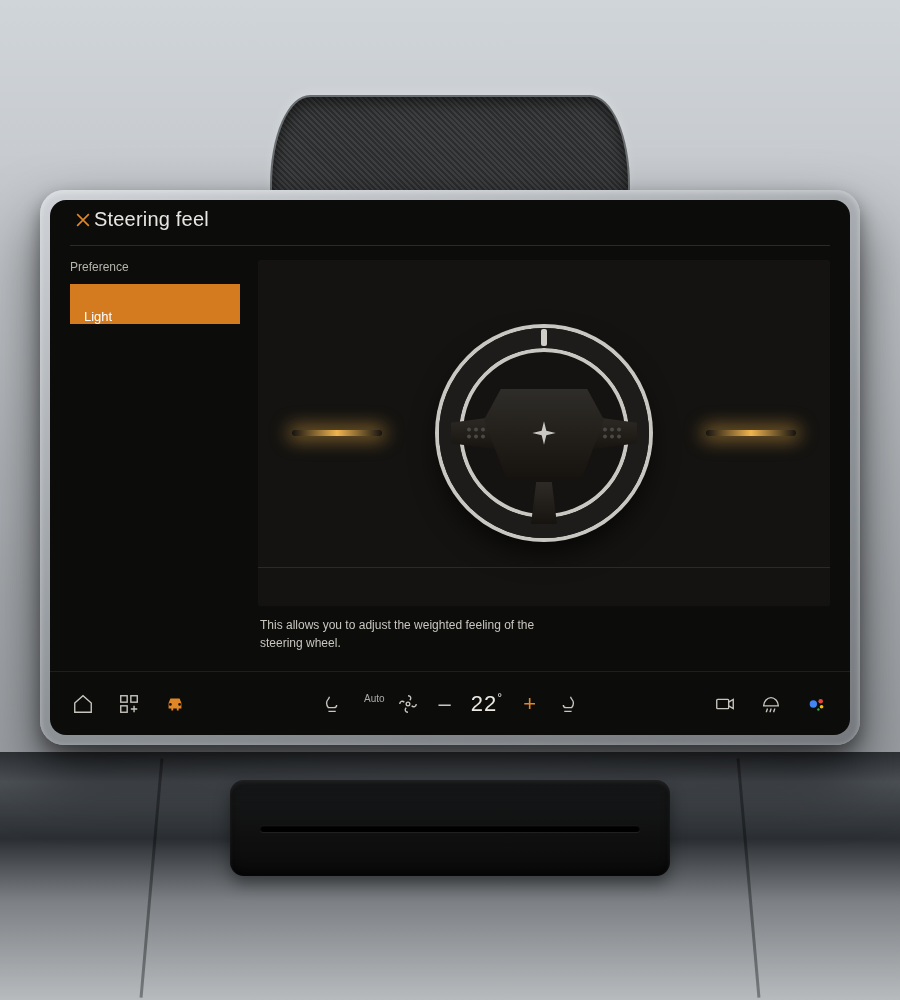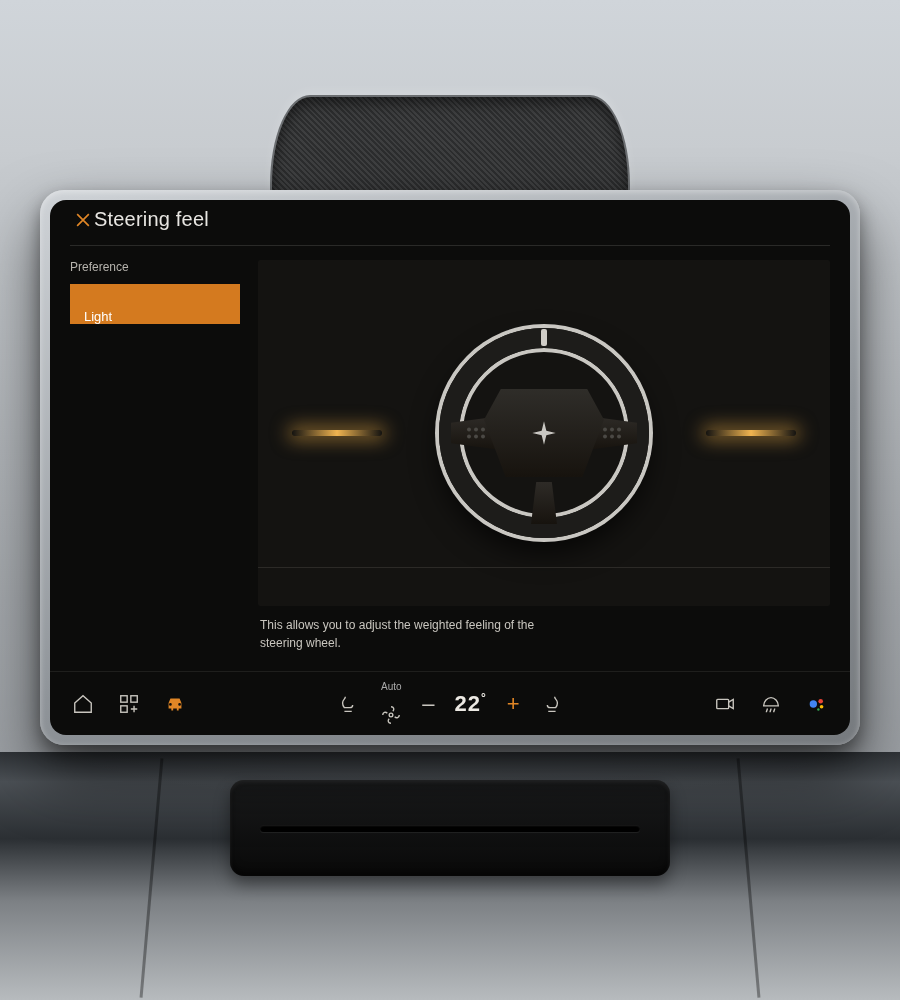--- a/index.html
+++ b/index.html
@@ -156,23 +156,23 @@
     position:absolute; left:0; right:0; bottom:0;
     height:64px;
     display:flex; align-items:center; justify-content:space-between;
     padding: 0 22px;
     border-top:1px solid #1f1f1d;
   }
   .dock-left, .dock-center, .dock-right { display:flex; align-items:center; gap:24px; }
   .dock-center { gap:20px; }
   .ico { width:22px; height:22px; display:flex; align-items:center; justify-content:center; color:#c9c6bf; cursor:pointer;}
   .ico.accent { color:#e08626; }
-  .fan-stack { display:flex; flex-direction:column; align-items:center; gap:12px;}
+  .fan-stack { display:flex; flex-direction:row; gap:12px;}
   .fan-auto { font-size:10px; color:#aaa; font-weight:300;}
-  .temp { font-size:22px; color:#ece9e3; font-weight:700; letter-spacing:1px;text-align:center;}
+  .temp { font-size:22px; color:#ece9e3; font-weight:400; letter-spacing:1px;text-align:center;}
   .temp sup { font-size:12px; vertical-align:top;}
   .pm { font-size:22px; font-weight:300; cursor:pointer; }
   .pm.minus { color:#c9c6bf;}
   .pm.plus  { color:#e08626;}
 
   
   .vent {
     position:absolute; top:780px; left:50%; transform:translateX(-50%);
     width:440px; height:96px;
     background:linear-gradient(180deg,#1a1b1c,#090909);

